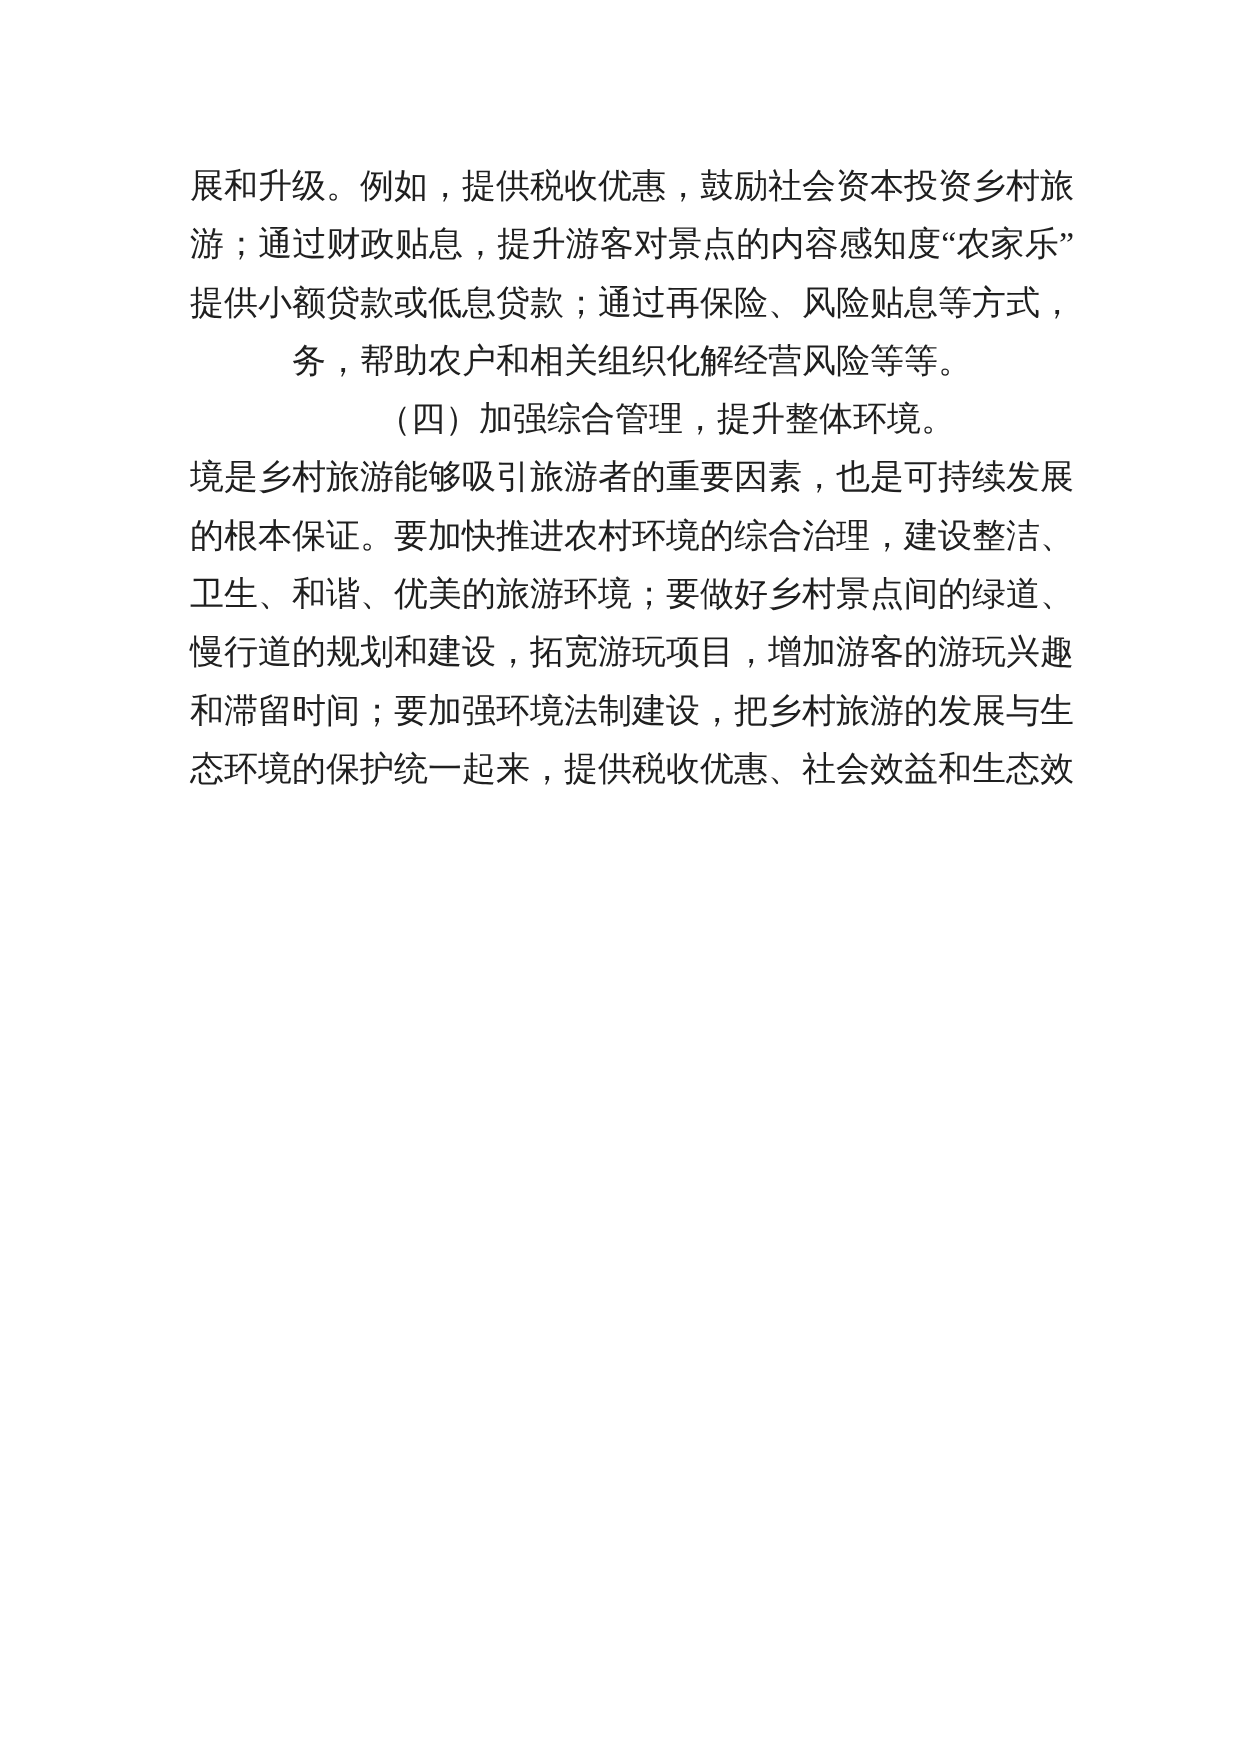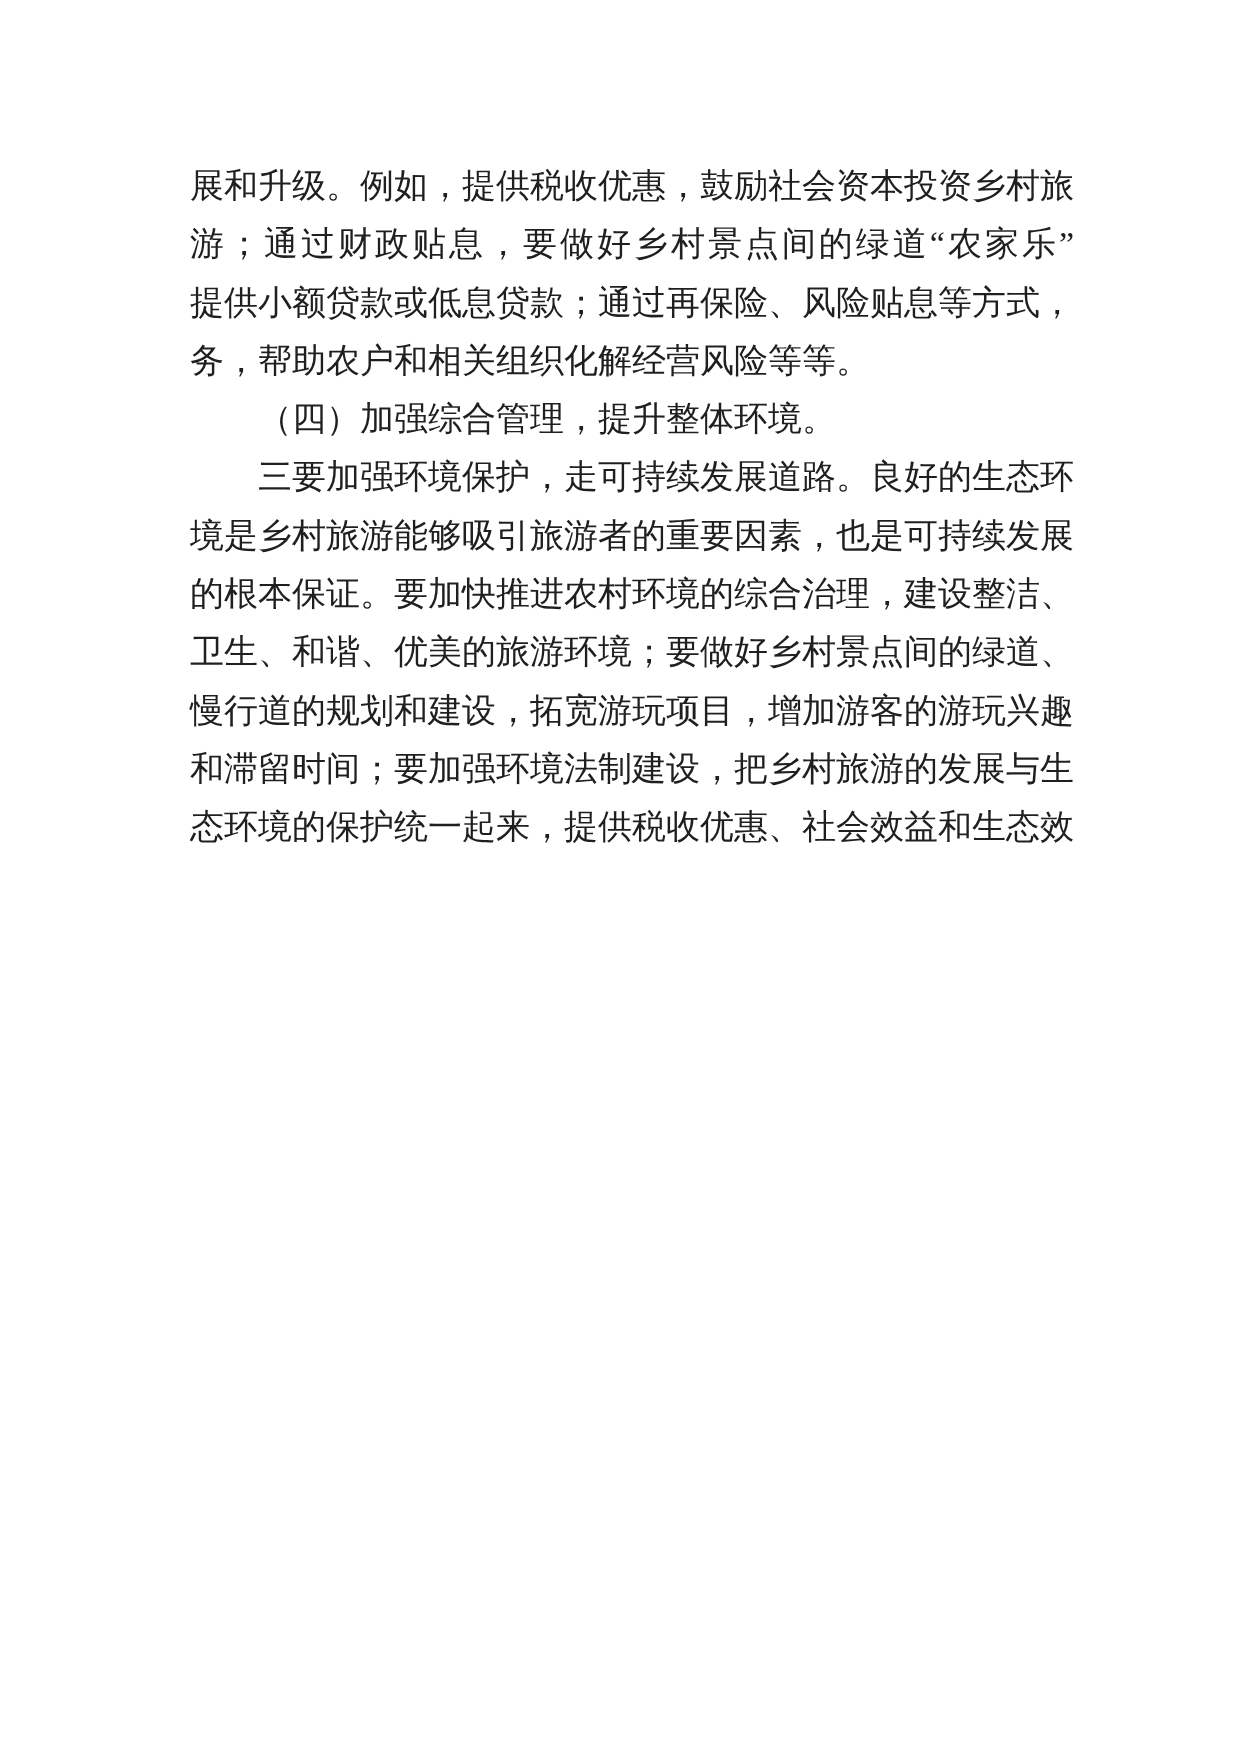--- a/index.html
+++ b/index.html
@@ -23,51 +23,50 @@
     font-size: 34px;
     line-height: 58.3px;
     color: #1f1f1f;
     font-weight: 400;
   }
   .para {
     margin: 0;
     padding: 0;
   }
   .line {
-    text-align: left;
+    text-align: center;
   }
   .line.j {
     text-align: justify;
     text-align-last: justify;
   }
   .line.ind {
     text-indent: 2em;
   }
 </style>
 </head>
 <body>
 
 <div class="page">
   <div class="doc-body">
 
     <div class="para">
       <div class="line j">展和升级。例如，提供税收优惠，鼓励社会资本投资乡村旅</div>
-      <div class="line j">游；通过财政贴息，要做好乡村景点间的绿道“农家乐”</div>
+      <div class="line j">游；通过财政贴息，提升游客对景点的内容感知度“农家乐”</div>
       <div class="line j">提供小额贷款或低息贷款；通过再保险、风险贴息等方式，</div>
       <div class="line">务，帮助农户和相关组织化解经营风险等等。</div>
     </div>
 
     <div class="para">
       <div class="line ind">（四）加强综合管理，提升整体环境。</div>
     </div>
 
 
 
     <div class="para">
-      <div class="line j ind">三要加强环境保护，走可持续发展道路。良好的生态环</div>
       <div class="line j">境是乡村旅游能够吸引旅游者的重要因素，也是可持续发展</div>
       <div class="line j">的根本保证。要加快推进农村环境的综合治理，建设整洁、</div>
       <div class="line j">卫生、和谐、优美的旅游环境；要做好乡村景点间的绿道、</div>
       <div class="line j">慢行道的规划和建设，拓宽游玩项目，增加游客的游玩兴趣</div>
       <div class="line j">和滞留时间；要加强环境法制建设，把乡村旅游的发展与生</div>
       <div class="line j">态环境的保护统一起来，提供税收优惠、社会效益和生态效</div>
     </div>
 
   </div>
 </div>

